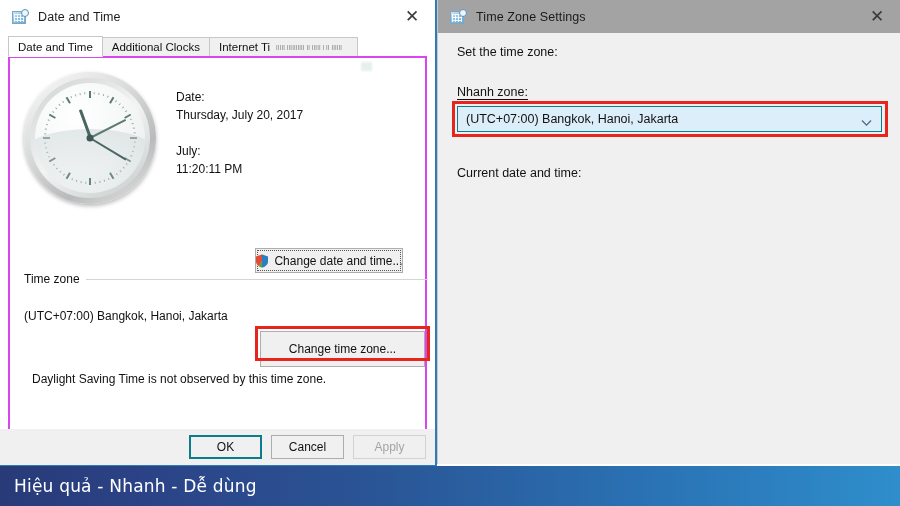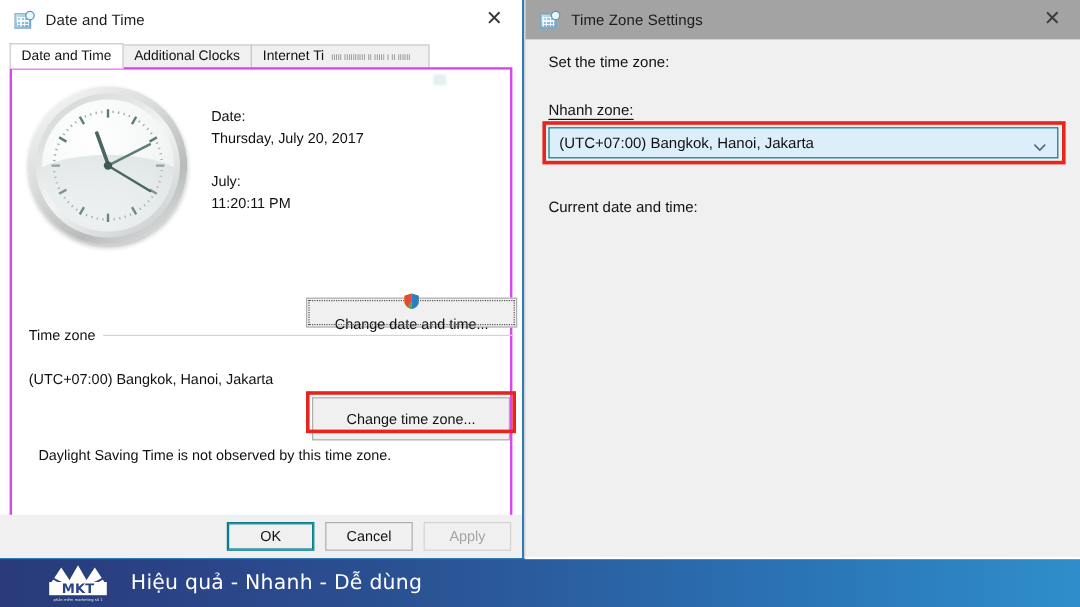--- a/index.html
+++ b/index.html
@@ -146,23 +146,23 @@
   .btn {
     font-size:12px; color:#111;
     background:#f0f0f0; border:1px solid #adadad;
     display:flex; align-items:center; justify-content:center;
     cursor:default; white-space:nowrap;
   }
   .btn.disabled { color:#a4a4a4; border-color:#d2d2d2; background:#f0f0f0; }
   .btn.default { border:1px solid #0a7c8c; outline:1px solid #0a7c8c; outline-offset:-2px; }
 
   #btn-change-datetime {
-    position:absolute; left:245px; top:190px; width:176px; height:25px;
+    position:absolute; left:245px; top:190px; width:148px; height:25px;
     gap:5px;
-    outline:1px dotted #555; outline-offset:-3px;flex-direction:column;
+    outline:1px dotted #555; outline-offset:-3px;
   }
   .shield {
     width:14px; height:14px; position:relative; flex:0 0 auto;
   }
   .shield svg { display:block; }
 
   .gbox { position:absolute; left:14px; top:221px; width:404px; }
   .gbox-legend {
     position:absolute; left:0; top:-7px; background:#fff; padding-right:6px;
     font-size:12px; color:#111;
@@ -530,27 +530,15 @@
       </span>
     </div>
     <div class="redbox" id="red-combo"></div>
 
     <div class="cdt-lbl">Current date and time:</div>
   </div>
 
 </div>
 
 <div id="brand-banner">
-  <span class="mkt-logo">
-    <svg viewBox="0 0 60 36" width="60" height="36">
-      <path d="M8 17 L16 5 L24 17 Z" fill="#ffffff"></path>
-      <path d="M22 17 L30 3 L38 17 Z" fill="#ffffff"></path>
-      <path d="M36 17 L44 5 L52 17 Z" fill="#ffffff"></path>
-      <path d="M8 17 Q30 29 52 17 L52 19 Q30 31 8 19 Z" fill="#ffffff" opacity="0"></path>
-      <path d="M9 14 Q30 27 51 14" fill="none" stroke="#2b4488" stroke-width="1.6"></path>
-      <rect x="6" y="17" width="48" height="11" fill="#ffffff"></rect>
-      <text x="30" y="26.2" text-anchor="middle" font-family="DejaVu Sans, sans-serif" font-size="11" font-weight="bold" fill="#2b4488">MKT</text>
-      <text x="30" y="33" text-anchor="middle" font-family="DejaVu Sans, sans-serif" font-size="3.1" fill="#ffffff" opacity=".85">phần mềm marketing số 1</text>
-    </svg>
-  </span>
   <span class="brand-slogan">Hiệu quả - Nhanh - Dễ dùng</span>
 
 </div>
 
 </body></html>

